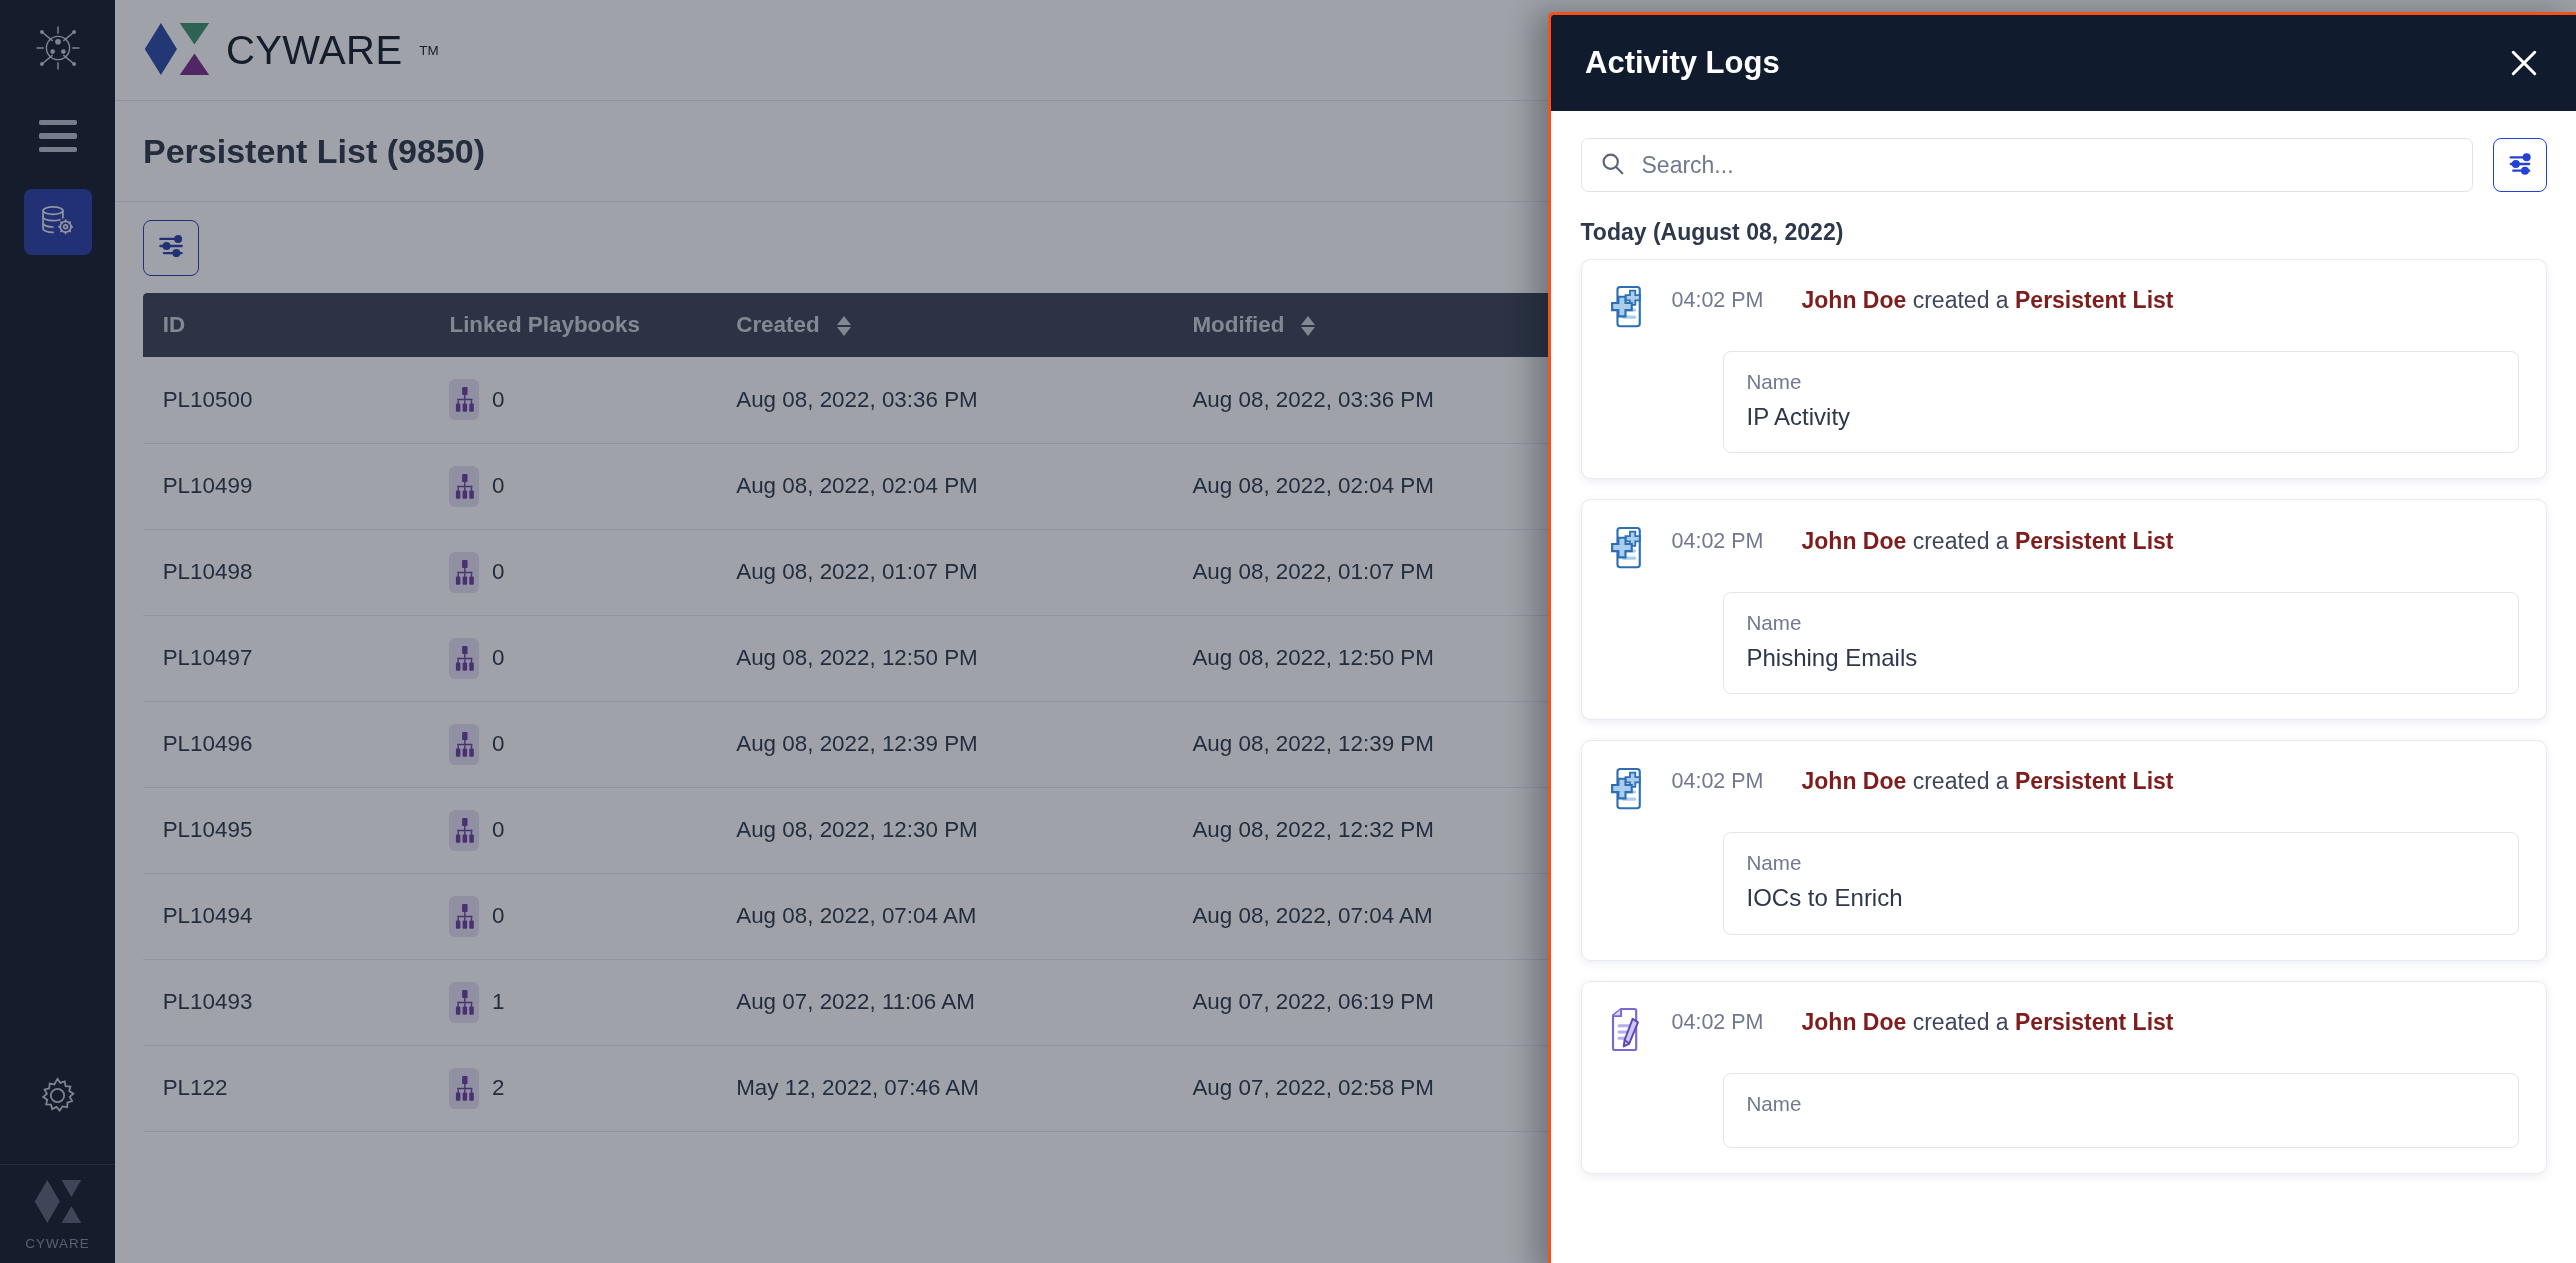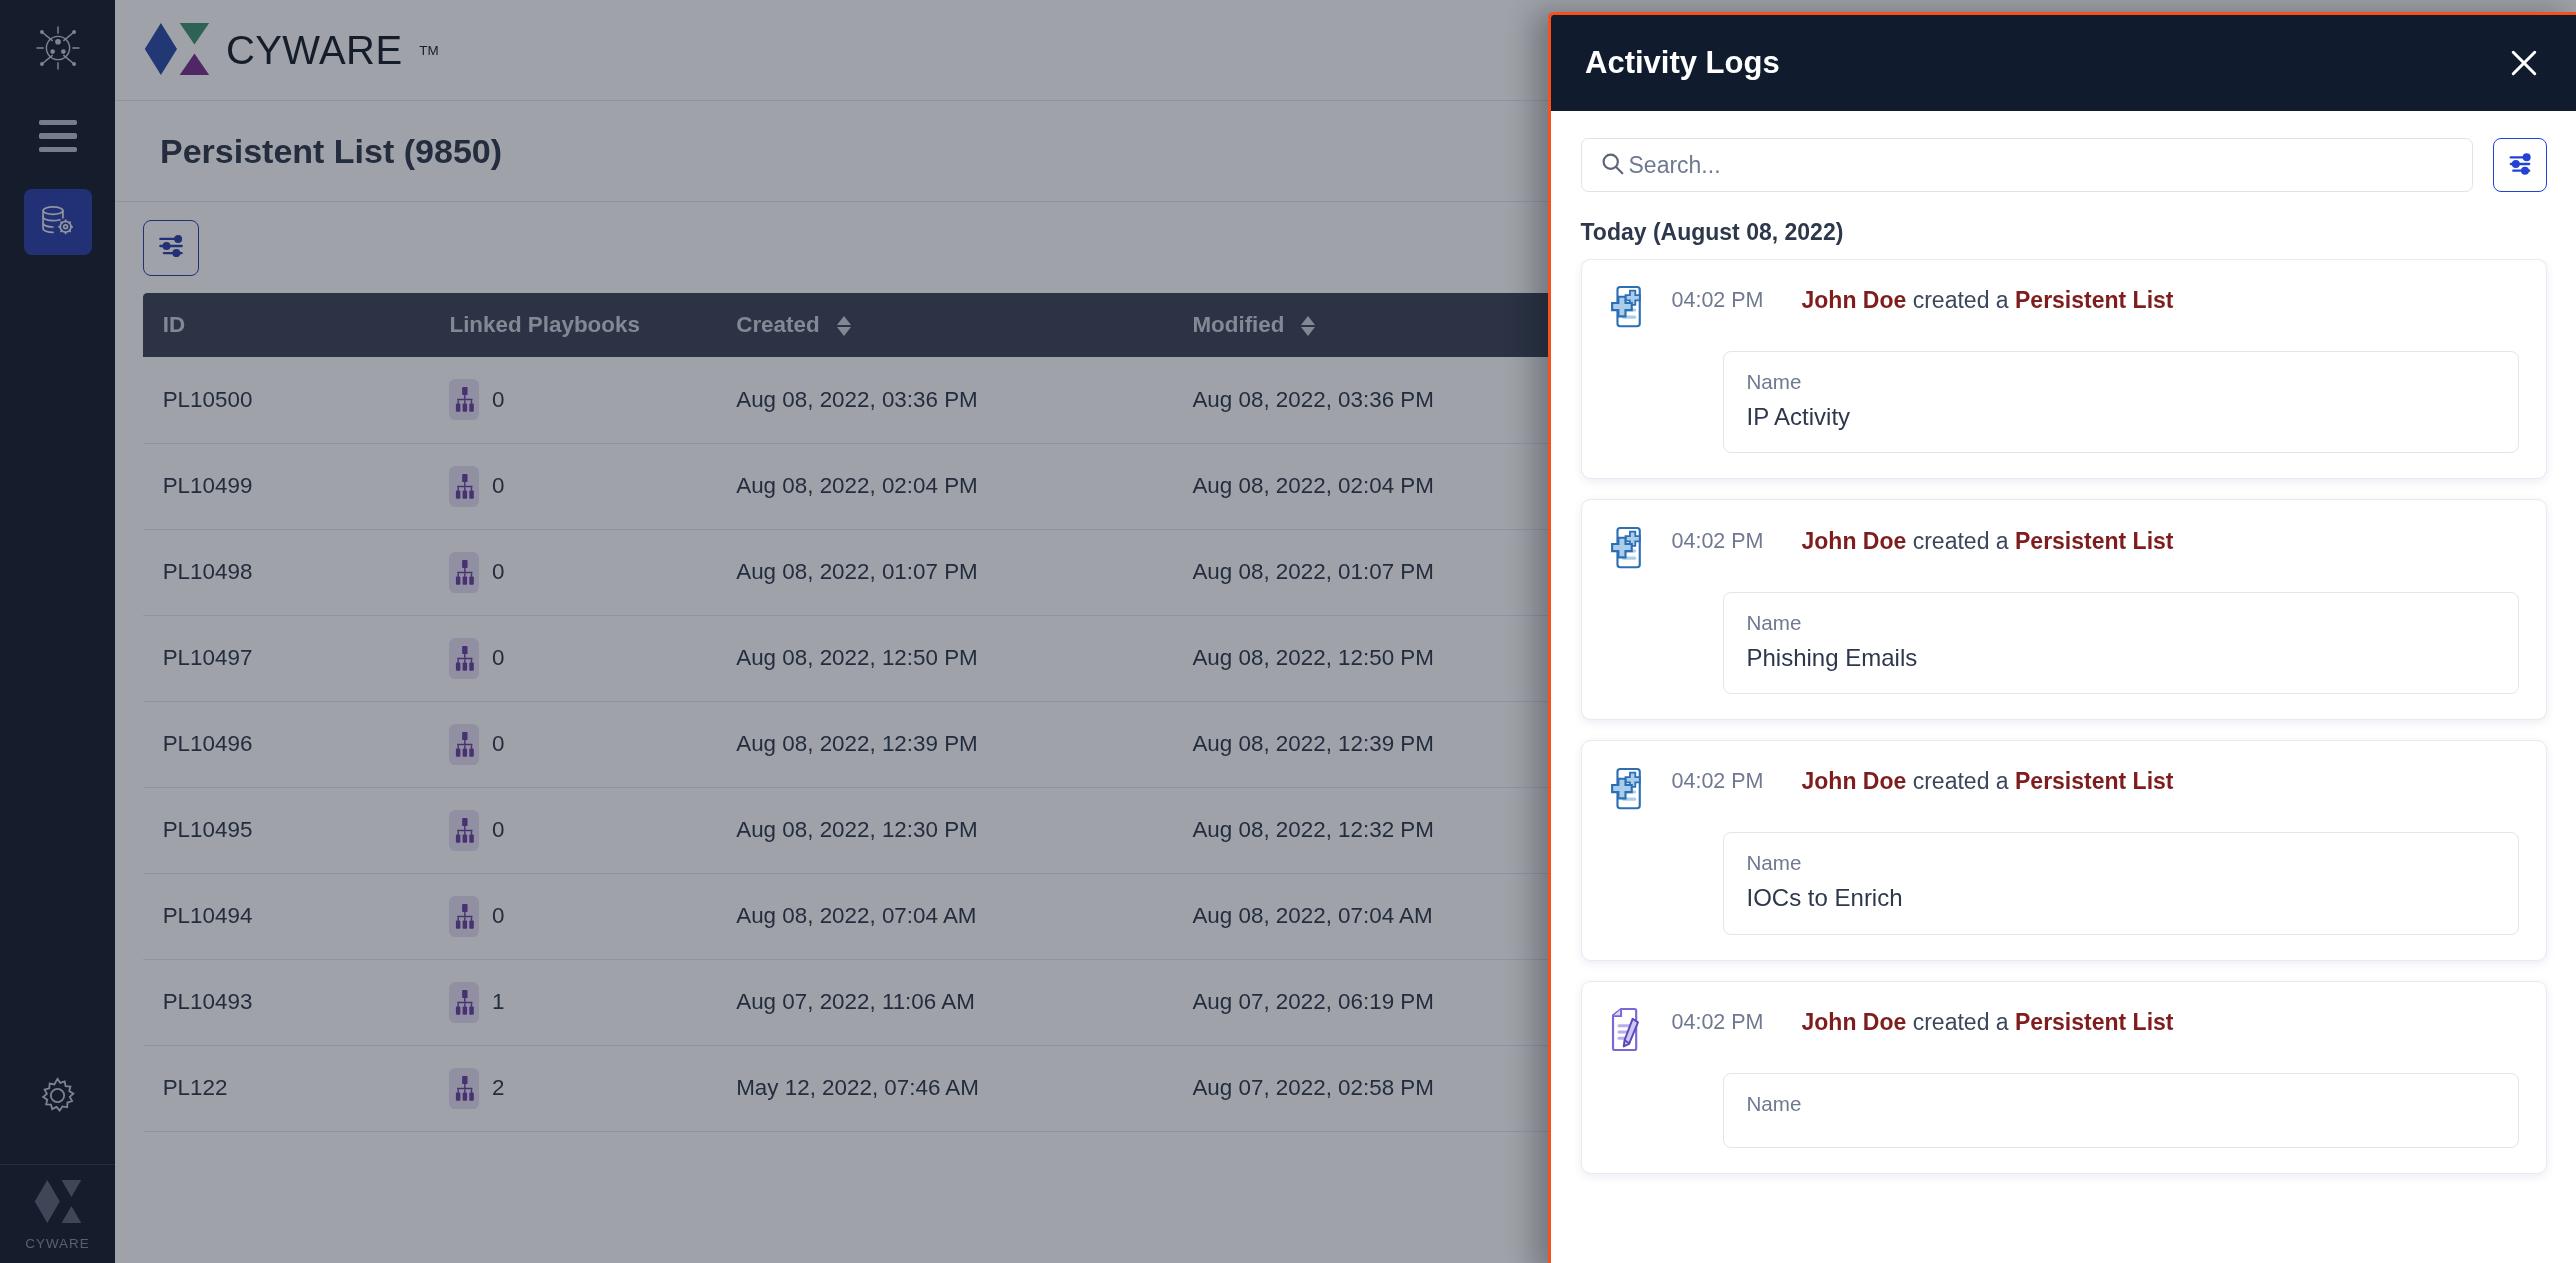--- a/index.html
+++ b/index.html
@@ -45,21 +45,21 @@
   .topbar {
     height: 101px; border-bottom: 0.9px solid #e6e8ec;
     display: flex; align-items: center; padding-left: 28px;
   }
   .brand-row { display: flex; align-items: center; gap: 15px; }
   .brand-word { font-size: 40px; letter-spacing: 0.4px; color: #151d2b; font-weight: 400; }
   .brand-tm { font-size: 13.4px; color: #151d2b; vertical-align: super; margin-left: 1.8px;}
 
   .pagehead {
     height: 101px; border-bottom: 0.9px solid #e6e8ec;
-    display: flex; align-items: center; padding-left: 45px;
+    display: flex; align-items: center; padding-left: 28px;
   }
   .pagetitle { font-size: 34px; font-weight: 700; color: #2d384c; }
 
   .toolbar { height: 91px; display: flex; align-items: center; padding-left: 28px; }
   .icon-btn {
     width: 56px; height: 56px; border: 1.8px solid #2c3fa8; border-radius: 8px;
     background: #ffffff; display: flex; align-items: center; justify-content: center; cursor: pointer;
   }
 
   
@@ -109,21 +109,21 @@
   }
   .drawer-title { color: #ffffff; font-size: 31px; font-weight: 700; }
   .close-x { width: 45px; height: 45px; display:flex; align-items:center; justify-content:center; cursor:pointer; }
 
   .drawer-search-row {
     display: flex; align-items: center; gap: 19.7px;
     padding: 27px 29.5px 0 29.5px; flex: 0 0 auto;
   }
   .searchbox {
     flex: 1 1 auto; height: 54px; border: 0.9px solid #dfe2e8; border-radius: 7.2px;
-    display: flex; align-items: center; gap: 4px; padding: 0 18px; background:#fff;
+    display: flex; align-items: center; gap: 17px; padding: 0 18px; background:#fff;
   }
   .searchbox input {
     border: none; outline: none; flex: 1 1 auto; font-size: 23px; color: #3c475b;
     font-family: "Liberation Sans", sans-serif; background: transparent;
   }
   .searchbox input::placeholder { color: #6f7990; }
   .filter-sq {
     width: 54px; height: 54px; flex: 0 0 auto;
     border: 1.8px solid #2342d6; border-radius: 8px; background: #fff;
     display: flex; align-items: center; justify-content: center; cursor: pointer;

